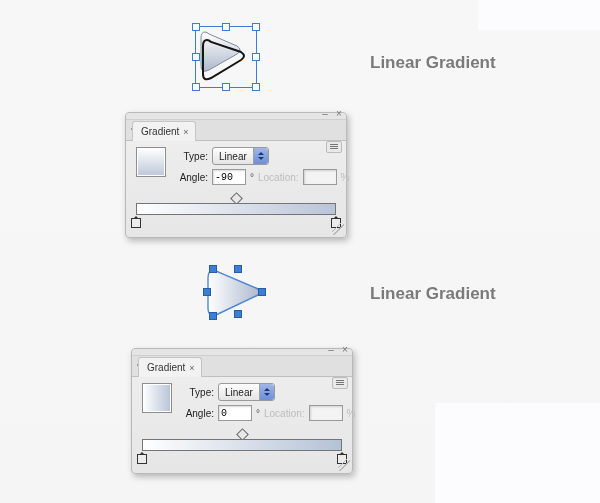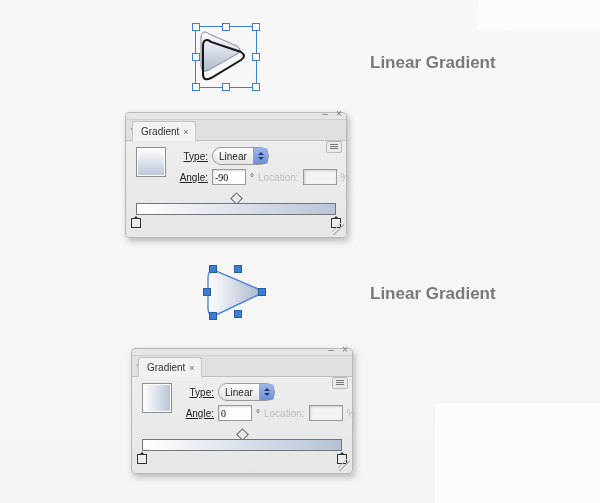--- a/index.html
+++ b/index.html
@@ -124,46 +124,46 @@
     float: left;
     width: 28px; height: 28px;
     border: 1px solid #8e8e8e;
     margin-right: 8px;
     box-shadow: inset 0 0 0 1px #fff;
   }
   .panel.one .swatch { background: linear-gradient(to bottom, #ffffff, #bcc7d9); }
   .panel.two .swatch { background: linear-gradient(to right, #ffffff, #b7c3d7); }
 
   .row { display:flex; align-items:center; gap:4px; margin-bottom:4px; font-size:10px; color:#222;}
-  .row label { min-width:34px; text-align:right;text-decoration:underline; }
+  .row label { min-width:34px; text-align:right; }
   .aquaselect {
     display:inline-flex; align-items:center;
     background:linear-gradient(#fefefe,#e4e4e4);
-    border:1px solid #9a9a9a; border-radius:9px;
+    border:1px solid #9a9a9a; border-radius:3px;
     box-shadow: 0 1px 0 rgba(255,255,255,.8) inset;
     height:16px; font-size:10px;
   }
   .aquaselect .val { padding:0 6px; }
   .aquaselect .stepper {
     width:14px; height:100%;
     border-left:1px solid #a0a0a0;
     background:linear-gradient(#9fb6e8,#6e8fd6);
     border-radius:0 3px 3px 0; position:relative;
   }
   .aquaselect .stepper::before,.aquaselect .stepper::after{
     content:""; position:absolute; left:4px; border:3px solid transparent;
   }
   .aquaselect .stepper::before{ top:1px; border-bottom-color:#1d3a78;}
   .aquaselect .stepper::after{ bottom:1px; border-top-color:#1d3a78;}
 
   input.num {
     width:28px; height:14px; font-size:10px;
     border:1px solid #9a9a9a; background:#fff; padding:0 2px;
     box-shadow: inset 1px 1px 2px rgba(0,0,0,.15);
-    font-family: Liberation Serif, serif;
+    font-family: Liberation Mono, monospace;
   }
   .deg { color:#555; }
   .loc-label { color:#bdbdbd; }
   input.num.disabled { background:#f3f3f3; color:#bbb; }
   .pct { color:#bdbdbd; }
 
   .grad-slider {
     clear: both;
     margin-top: 14px;
     position: relative;

